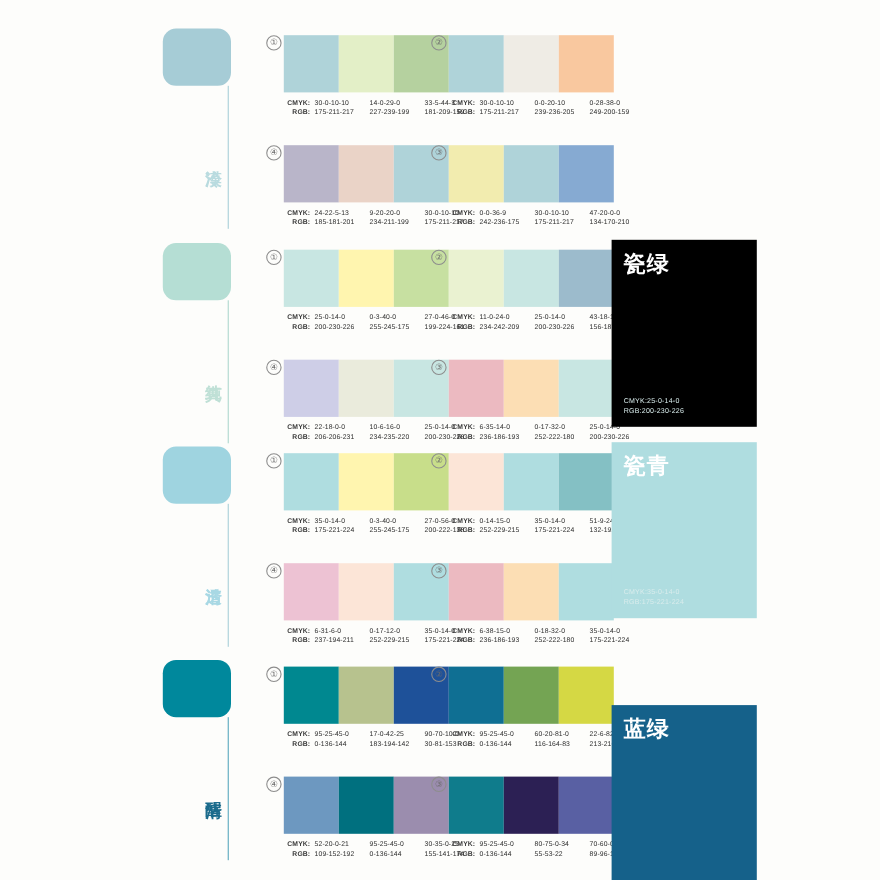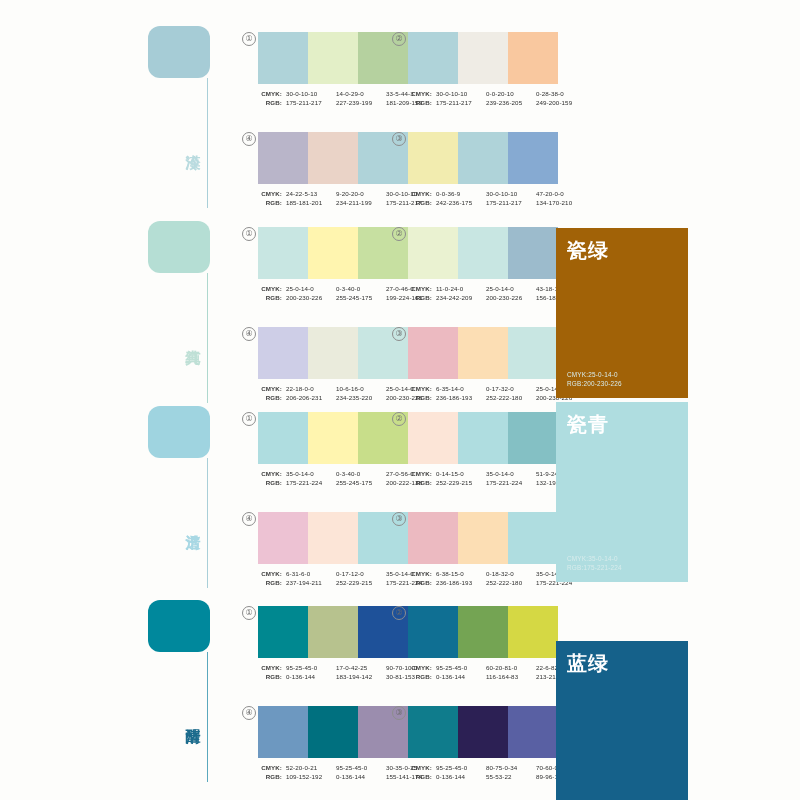--- a/index.html
+++ b/index.html
@@ -310,21 +310,21 @@
           <div class="codeline">
             <span class="codelabel">RGB:</span>
             <span class="codevals">
               <span>236-186-193</span>
               <span>252-222-180</span>
               <span>200-230-226</span>
             </span>
           </div>
         </div>
       </div>
-      <div class="panel" style="left: 556px; top: 15px; height: 170px; background: #a16207;">
+      <div class="panel" style="left: 556px; top: 5px; height: 170px; background: #000000;">
         <div class="panel-name">瓷绿</div>
         <div class="panel-foot dim">
           <div>CMYK:25-0-14-0</div>
           <div>RGB:200-230-226</div>
         </div>
       </div>
     </div>
     <div class="section" style="top: 398px; height: 190px;">
       <div class="chip" style="left: 148px; top: 8px; background: rgb(159, 212, 224);"></div>
       <div class="vrule" style="left: 207px; top: 60px; height: 130px; background: rgb(169, 207, 216);"></div>
@@ -426,21 +426,21 @@
           <div class="codeline">
             <span class="codelabel">RGB:</span>
             <span class="codevals">
               <span>236-186-193</span>
               <span>252-222-180</span>
               <span>175-221-224</span>
             </span>
           </div>
         </div>
       </div>
-      <div class="panel" style="left: 556px; top: 4px; height: 180px; background: rgb(175, 221, 224);">
+      <div class="panel" style="left: 556px; top: 4px; height: 160px; background: rgb(175, 221, 224);">
         <div class="panel-name">瓷青</div>
         <div class="panel-foot dim">
           <div>CMYK:35-0-14-0</div>
           <div>RGB:175-221-224</div>
         </div>
       </div>
     </div>
     <div class="section" style="top: 592px; height: 200px;">
       <div class="chip" style="left: 148px; top: 8px; background: rgb(0, 136, 156);"></div>
       <div class="vrule" style="left: 207px; top: 60px; height: 130px; background: rgb(90, 168, 189);"></div>

